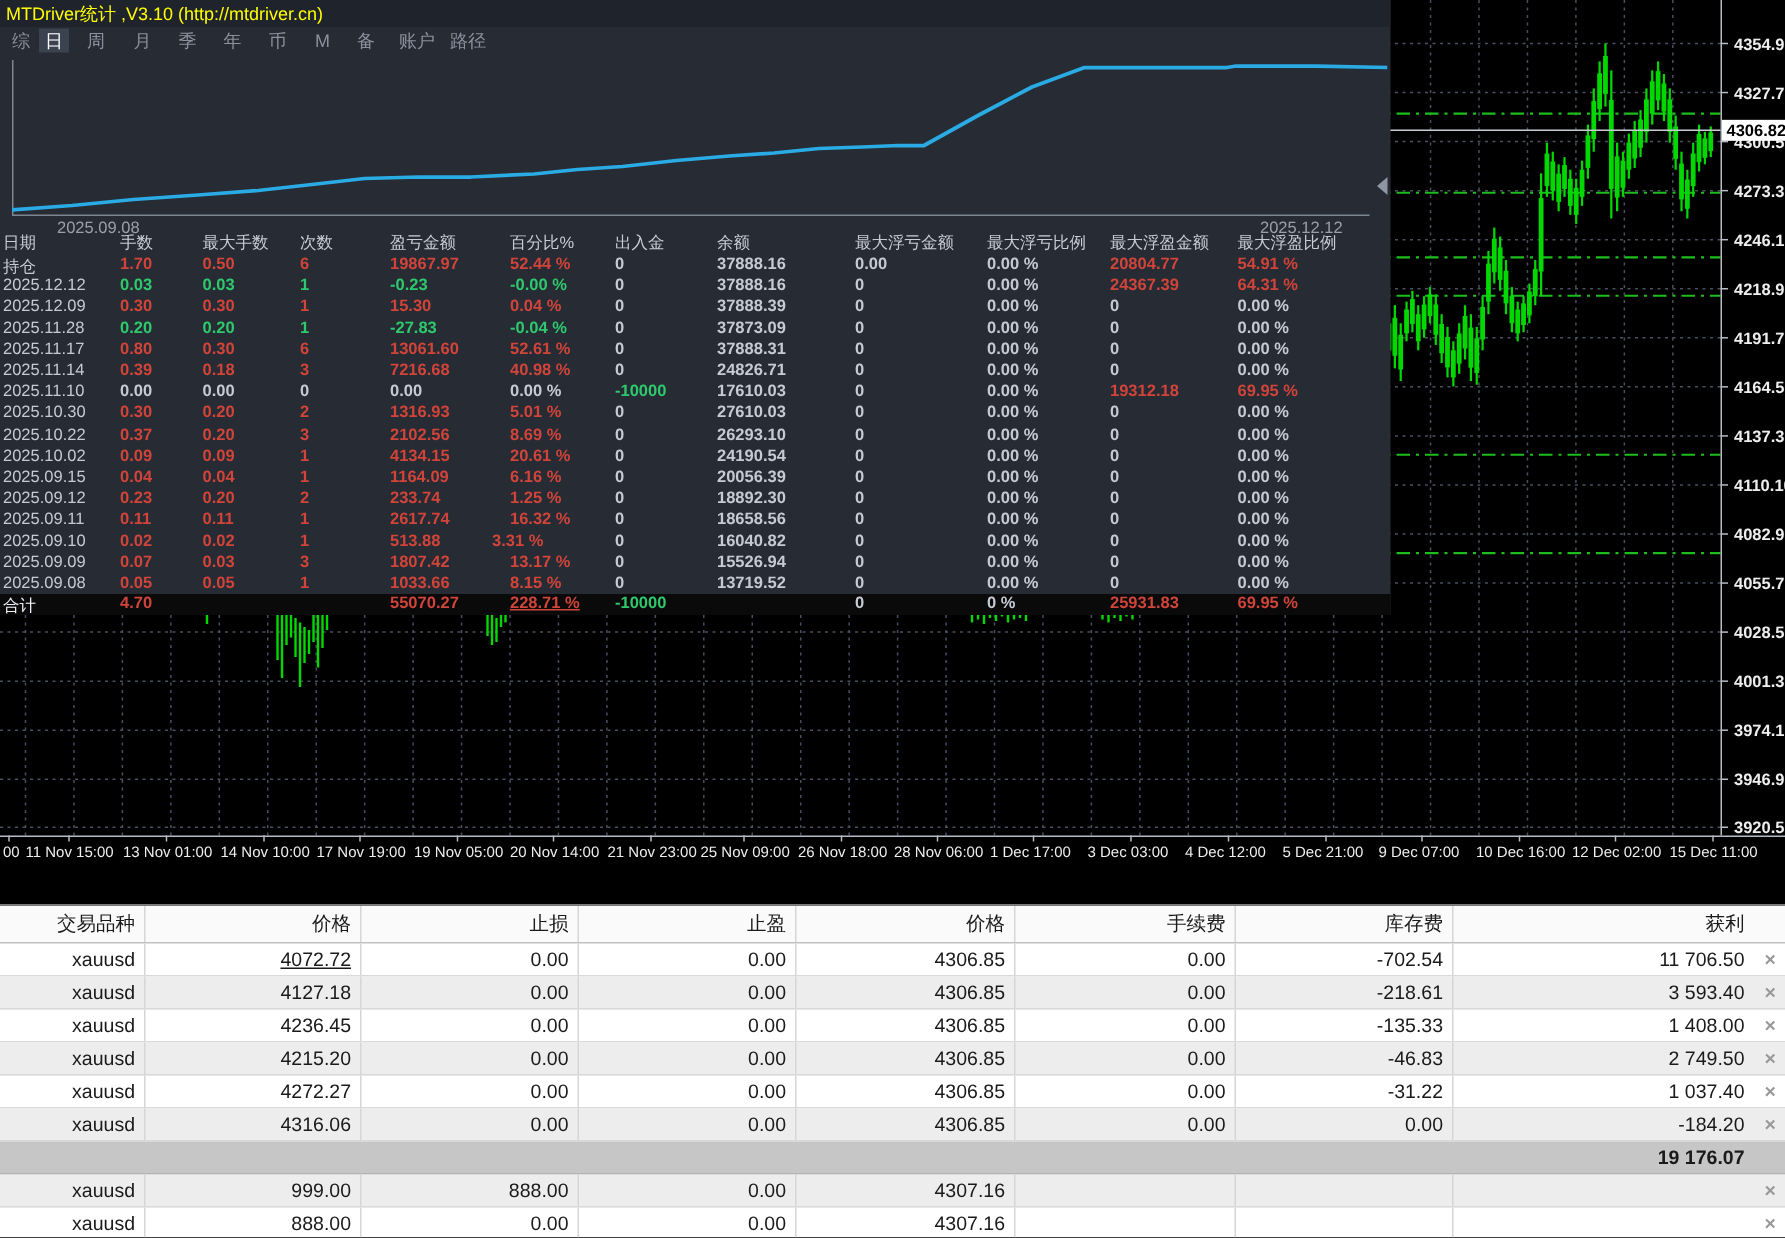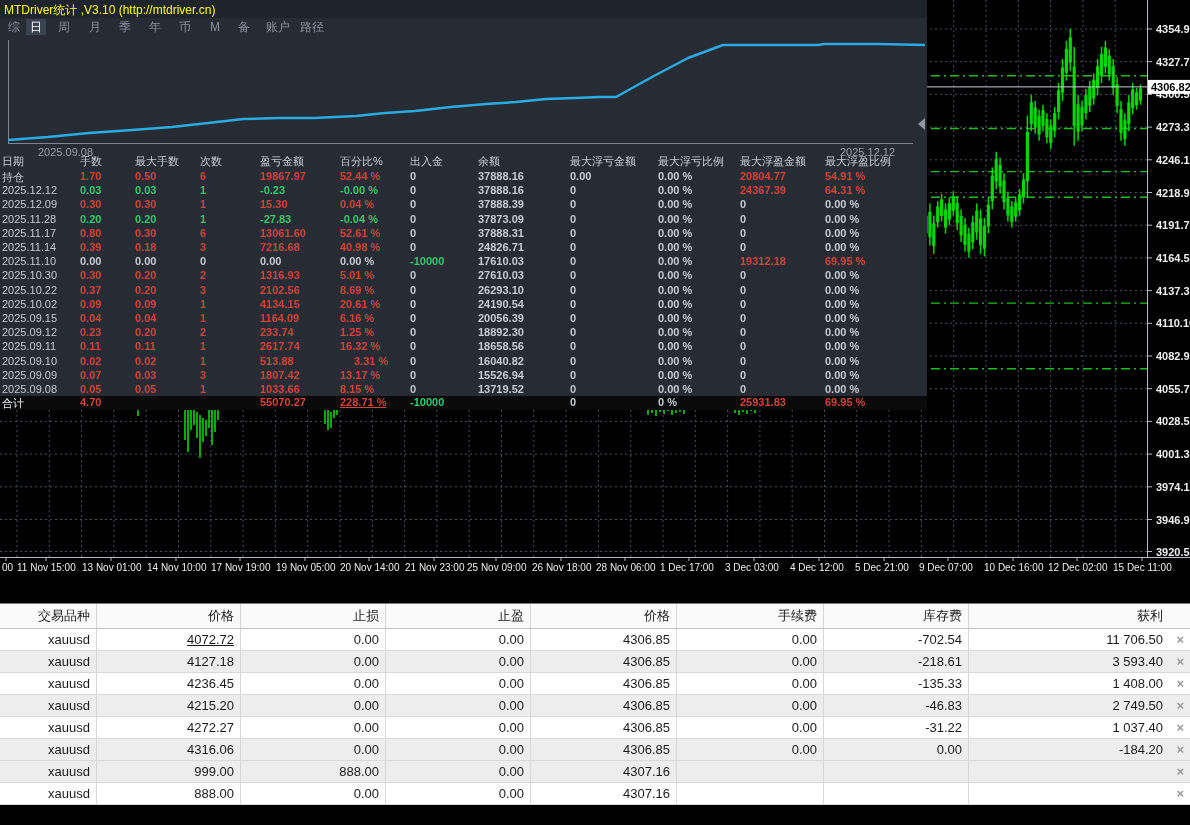--- a/index.html
+++ b/index.html
@@ -550,21 +550,21 @@
           <div class="stats-cell c-n" style="left: 658px;">0.00 %</div>
           <div class="stats-cell c-n" style="left: 740px;">0</div>
           <div class="stats-cell c-n" style="left: 825px;">0.00 %</div>
         </div>
         <div class="stats-row" style="top: 354.6px;">
           <div class="stats-cell c-n datec" style="left: 2px;">2025.09.10</div>
           <div class="stats-cell c-r" style="left: 80px;">0.02</div>
           <div class="stats-cell c-r" style="left: 135px;">0.02</div>
           <div class="stats-cell c-r" style="left: 200px;">1</div>
           <div class="stats-cell c-r" style="left: 260px;">513.88</div>
-          <div class="stats-cell c-r" style="left: 354px;">3.31 %</div>
+          <div class="stats-cell c-r" style="left: 328px;">3.31 %</div>
           <div class="stats-cell c-n" style="left: 410px;">0</div>
           <div class="stats-cell c-n" style="left: 478px;">16040.82</div>
           <div class="stats-cell c-n" style="left: 570px;">0</div>
           <div class="stats-cell c-n" style="left: 658px;">0.00 %</div>
           <div class="stats-cell c-n" style="left: 740px;">0</div>
           <div class="stats-cell c-n" style="left: 825px;">0.00 %</div>
         </div>
         <div class="stats-row" style="top: 368.8px;">
           <div class="stats-cell c-n datec" style="left: 2px;">2025.09.09</div>
           <div class="stats-cell c-r" style="left: 80px;">0.07</div>
@@ -673,20 +673,30 @@
       <div class="bt-row alt">
         <div class="bt-cell" style="left: 0px; width: 97px;">xauusd</div>
         <div class="bt-cell" style="left: 97px; width: 144px;">4316.06</div>
         <div class="bt-cell" style="left: 241px; width: 145px;">0.00</div>
         <div class="bt-cell" style="left: 386px; width: 145px;">0.00</div>
         <div class="bt-cell" style="left: 531px; width: 146px;">4306.85</div>
         <div class="bt-cell" style="left: 677px; width: 147px;">0.00</div>
         <div class="bt-cell" style="left: 824px; width: 145px;">0.00</div>
         <div class="bt-cell nob" style="left: 969px; width: 221px;"><div class="profit-val">-184.20</div><div class="close-x">×</div></div>
       </div>
+      <div class="bt-row summary">
+        <div class="bt-cell" style="left: 0px; width: 97px;"></div>
+        <div class="bt-cell" style="left: 97px; width: 144px;"></div>
+        <div class="bt-cell" style="left: 241px; width: 145px;"></div>
+        <div class="bt-cell" style="left: 386px; width: 145px;"></div>
+        <div class="bt-cell" style="left: 531px; width: 146px;"></div>
+        <div class="bt-cell" style="left: 677px; width: 147px;"></div>
+        <div class="bt-cell" style="left: 824px; width: 145px;"></div>
+        <div class="bt-cell nob" style="left: 969px; width: 221px;"><div class="profit-val">19 176.07</div></div>
+      </div>
       <div class="bt-row alt">
         <div class="bt-cell" style="left: 0px; width: 97px;">xauusd</div>
         <div class="bt-cell" style="left: 97px; width: 144px;">999.00</div>
         <div class="bt-cell" style="left: 241px; width: 145px;">888.00</div>
         <div class="bt-cell" style="left: 386px; width: 145px;">0.00</div>
         <div class="bt-cell" style="left: 531px; width: 146px;">4307.16</div>
         <div class="bt-cell" style="left: 677px; width: 147px;"></div>
         <div class="bt-cell" style="left: 824px; width: 145px;"></div>
         <div class="bt-cell nob" style="left: 969px; width: 221px;"><div class="close-x">×</div></div>
       </div>

